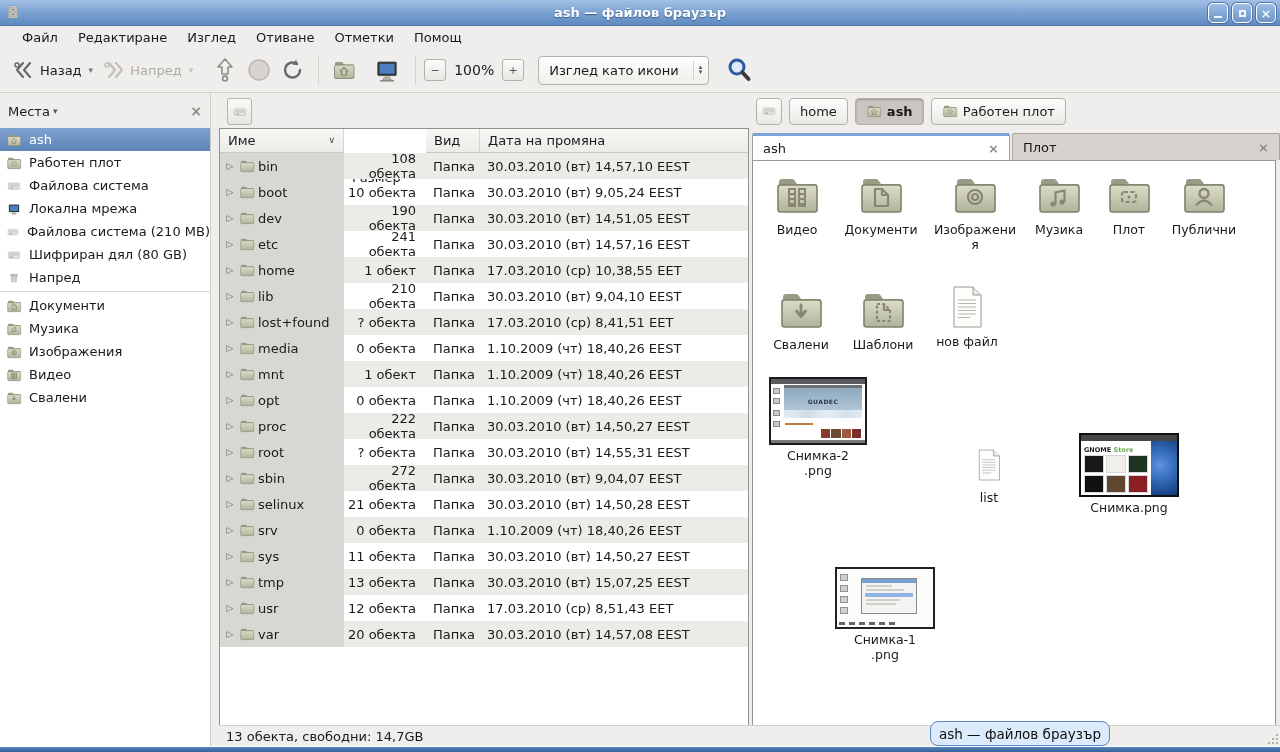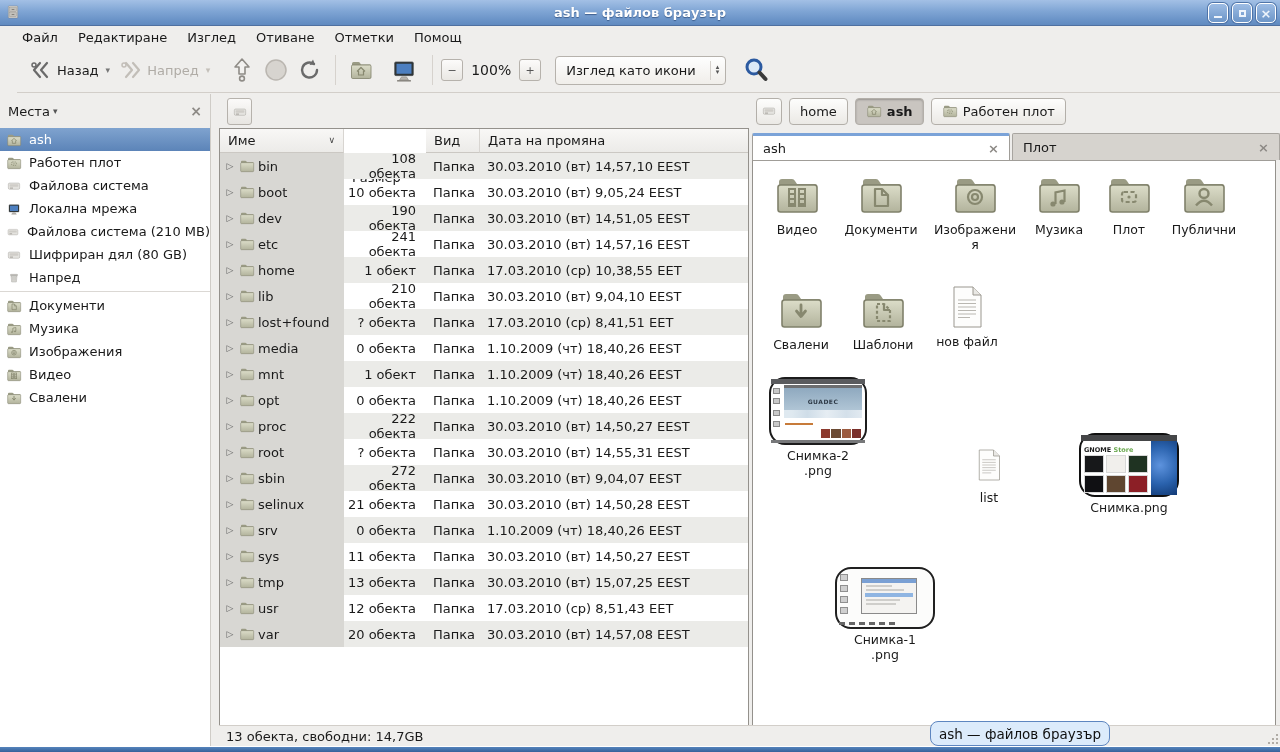--- a/index.html
+++ b/index.html
@@ -19,21 +19,21 @@
     background:linear-gradient(#9dbce4,#6d96c8);display:flex;align-items:center;justify-content:center;
     box-shadow:0 0 0 1px #4f74a8;}
   .g-min{width:8px;height:2px;background:#eef4fb;margin-top:8px;}
   .g-max{width:7px;height:7px;border:2px solid #eef4fb;}
   .g-close{color:#eef4fb;font-weight:bold;font-size:13px;line-height:1;}
 
   
   .menubar{position:absolute;top:26px;left:0;right:0;height:22px;background:#efeeec;
     display:flex;align-items:center;padding-left:12px;}
   .menu-item{padding:2px 10px;cursor:default;}
-  .toolbar{position:absolute;top:48px;left:17px;right:0;height:45px;background:#efeeec;
+  .toolbar{position:absolute;top:48px;left:0;right:0;height:45px;background:#efeeec;
     border-bottom:1px solid #d2cec9;display:flex;align-items:center;padding-left:8px;}
   .tb-btn{display:flex;align-items:center;gap:5px;padding:4px 5px;border-radius:4px;}
   .tb-label{font-size:13px;}
   .disabled .tb-label{color:#b0aca6;}
   .tb-sep{width:1px;height:30px;background:#d6d2cd;margin:0 8px;}
   .caret{font-size:9px;color:#777;margin-left:2px;}
   .disabled .caret{color:#c4c0ba;}
   .sq-btn{width:22px;height:22px;border:1px solid #b6b2ac;border-radius:3px;
     background:linear-gradient(#fcfbfa,#e9e7e3);display:flex;align-items:center;justify-content:center;
     font-size:11px;color:#555;}
@@ -99,21 +99,21 @@
     border-radius:2px 2px 0 0;}
   .iconarea{position:absolute;left:752px;top:160px;right:4px;bottom:26px;background:#fff;
     border:1px solid #94918c;border-top:1px solid #a09d98;}
   .icon-item{position:absolute;text-align:center;font-size:12.5px;line-height:15px;}
   .icon-item .lbl{margin-top:3px;overflow-wrap:anywhere;}
   .fi48{width:48px;height:48px;display:block;margin:0 auto;}
   .fi16{width:16px;height:16px;display:block;}
   .fi22{width:24px;height:24px;display:block;}
 
   
-  .thumb{position:relative;margin:0 auto;background:#fff;border-radius:16px;}
+  .thumb{position:relative;margin:0 auto;background:#fff;}
   .th2{width:98px;height:68px;border:2px solid #1c1c1c;}
   .t2-top{position:absolute;top:0;left:0;right:0;height:5px;background:#5a5b5e;}
   .t2-ic{position:absolute;left:2px;width:7px;height:6px;background:#c9c9c9;border:1px solid #8a8a8a;}
   .t2-banner{position:absolute;left:13px;right:3px;top:9px;height:30px;
     background:linear-gradient(#8fa9bf,#bccfdd);}
   .t2-head{position:absolute;left:13px;right:3px;top:6px;height:3px;background:#6d6e70;}
   .t2-guadec{position:absolute;top:6px;left:0;right:0;text-align:center;
     font-size:6px;font-weight:bold;color:#2e3a47;letter-spacing:.5px;}
   .t2-sky{position:absolute;bottom:0;left:0;right:0;height:8px;
     background:linear-gradient(90deg,#dfe9f0 10%,#cfdde8 30%,#e6edf3 55%,#d4e0ea 80%,#e2eaf1);}

